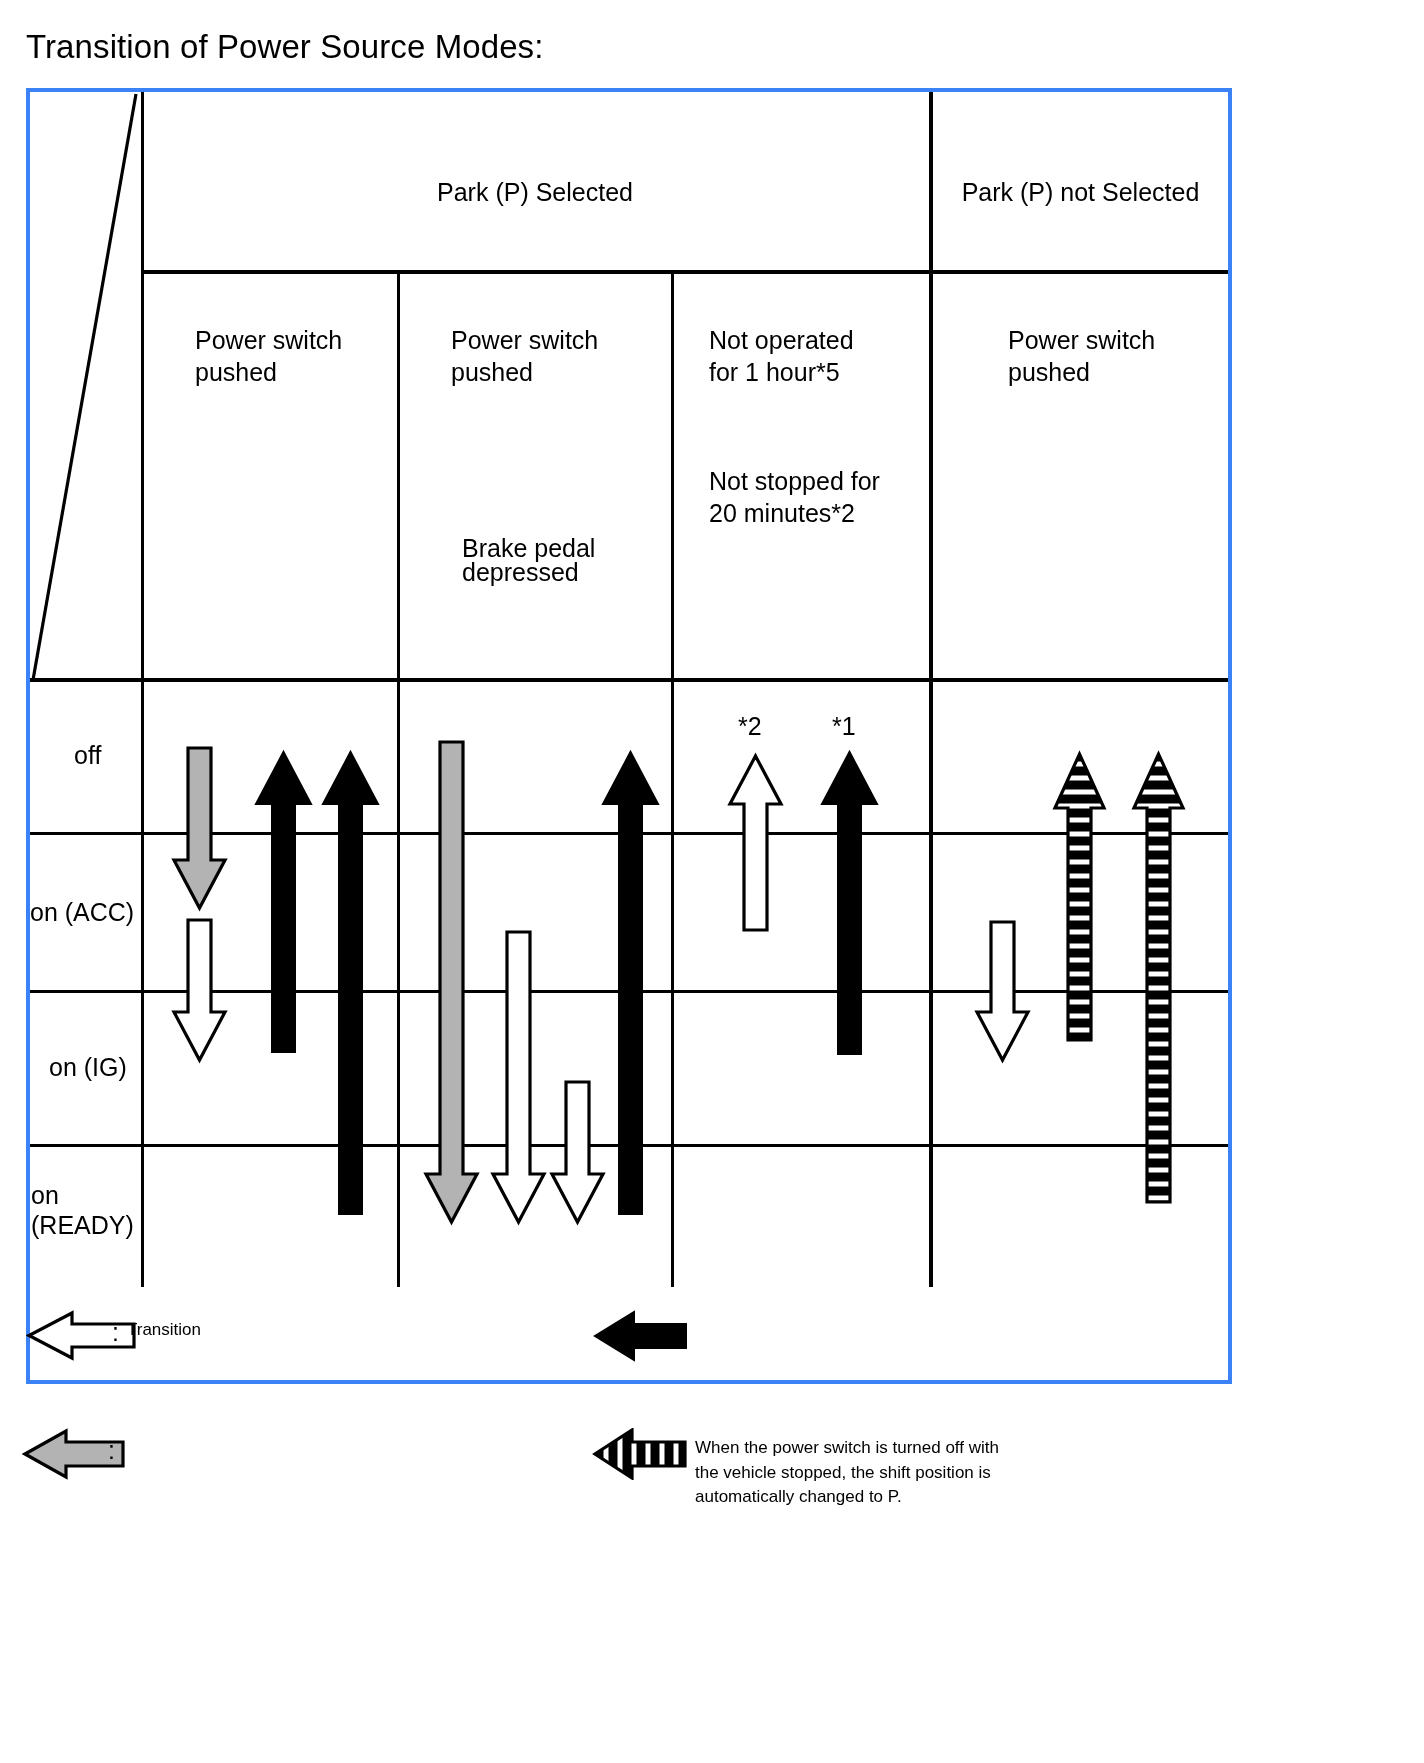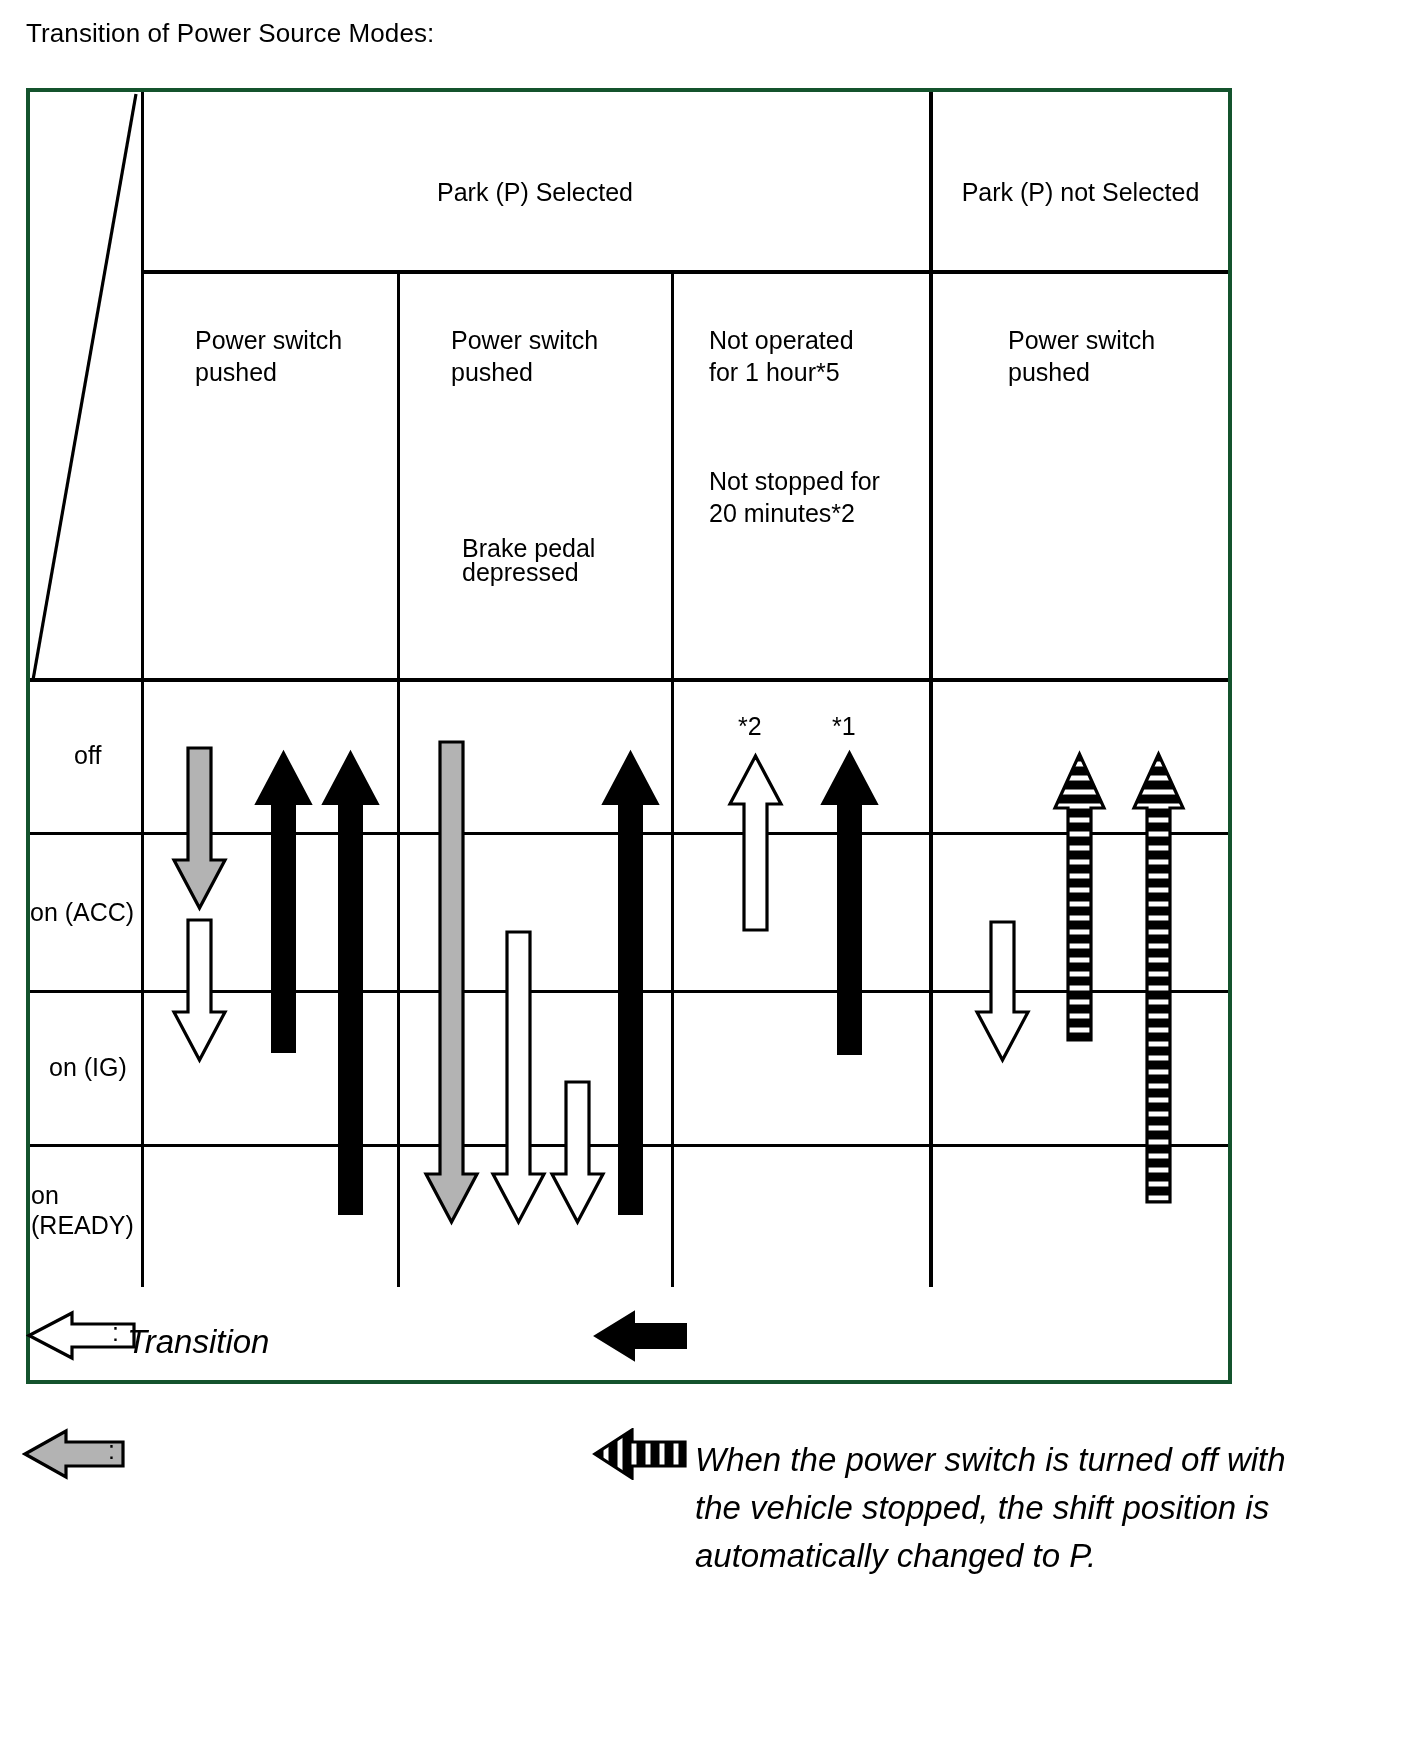--- a/index.html
+++ b/index.html
@@ -6,29 +6,29 @@
   body{
     width:1424px;height:1763px;position:relative;
     font-family:"Liberation Sans","DejaVu Sans",sans-serif;
     color:#000;
     -webkit-font-smoothing:antialiased;
   }
   .page{position:absolute;inset:0;}
 
   
   #title{
-    position:absolute;left:26px;top:18px;
-    font-size:26px;letter-spacing:.1px;white-space:nowrap;
+    position:absolute;left:26px;top:28px;
+    font-size:33px;letter-spacing:.1px;white-space:nowrap;
   }
 
   
   #table{
     position:absolute;left:26px;top:88px;
     width:1206px;height:1296px;
-    border:4px solid #14532d;box-sizing:border-box;
+    border:4px solid #3b82f6;box-sizing:border-box;
   }
   .vline,.hline{position:absolute;background:#000;}
   .vline{width:3px;top:0;bottom:0;}
   .hline{height:3px;left:0;right:0;}
   .vline.thick{width:4px;}
   .hline.thick{height:4px;}
 
   
   #corner-diagonal{position:absolute;left:0;top:0;width:115px;height:590px;overflow:hidden;}
 
@@ -44,21 +44,21 @@
   }
   .starlabel{position:absolute;font-size:25px;}
 
   
   #arrows{position:absolute;left:0;top:0;width:1206px;height:1203px;pointer-events:none;}
 
   
   #legend{position:absolute;left:0;top:1300px;width:1424px;height:463px;}
   .leg-item{position:absolute;}
   .leg-text{
-    position:absolute;font-size:33px;line-height:1.45;white-space:pre-line;font-style:italic;
+    position:absolute;font-size:17px;line-height:1.45;white-space:pre-line;
   }
   .leg-colon{position:absolute;font-size:25px;}
 </style>
 </head>
 <body>
 
 <div class="page">
 
   <div id="title">Transition of Power Source Modes:</div>
 

